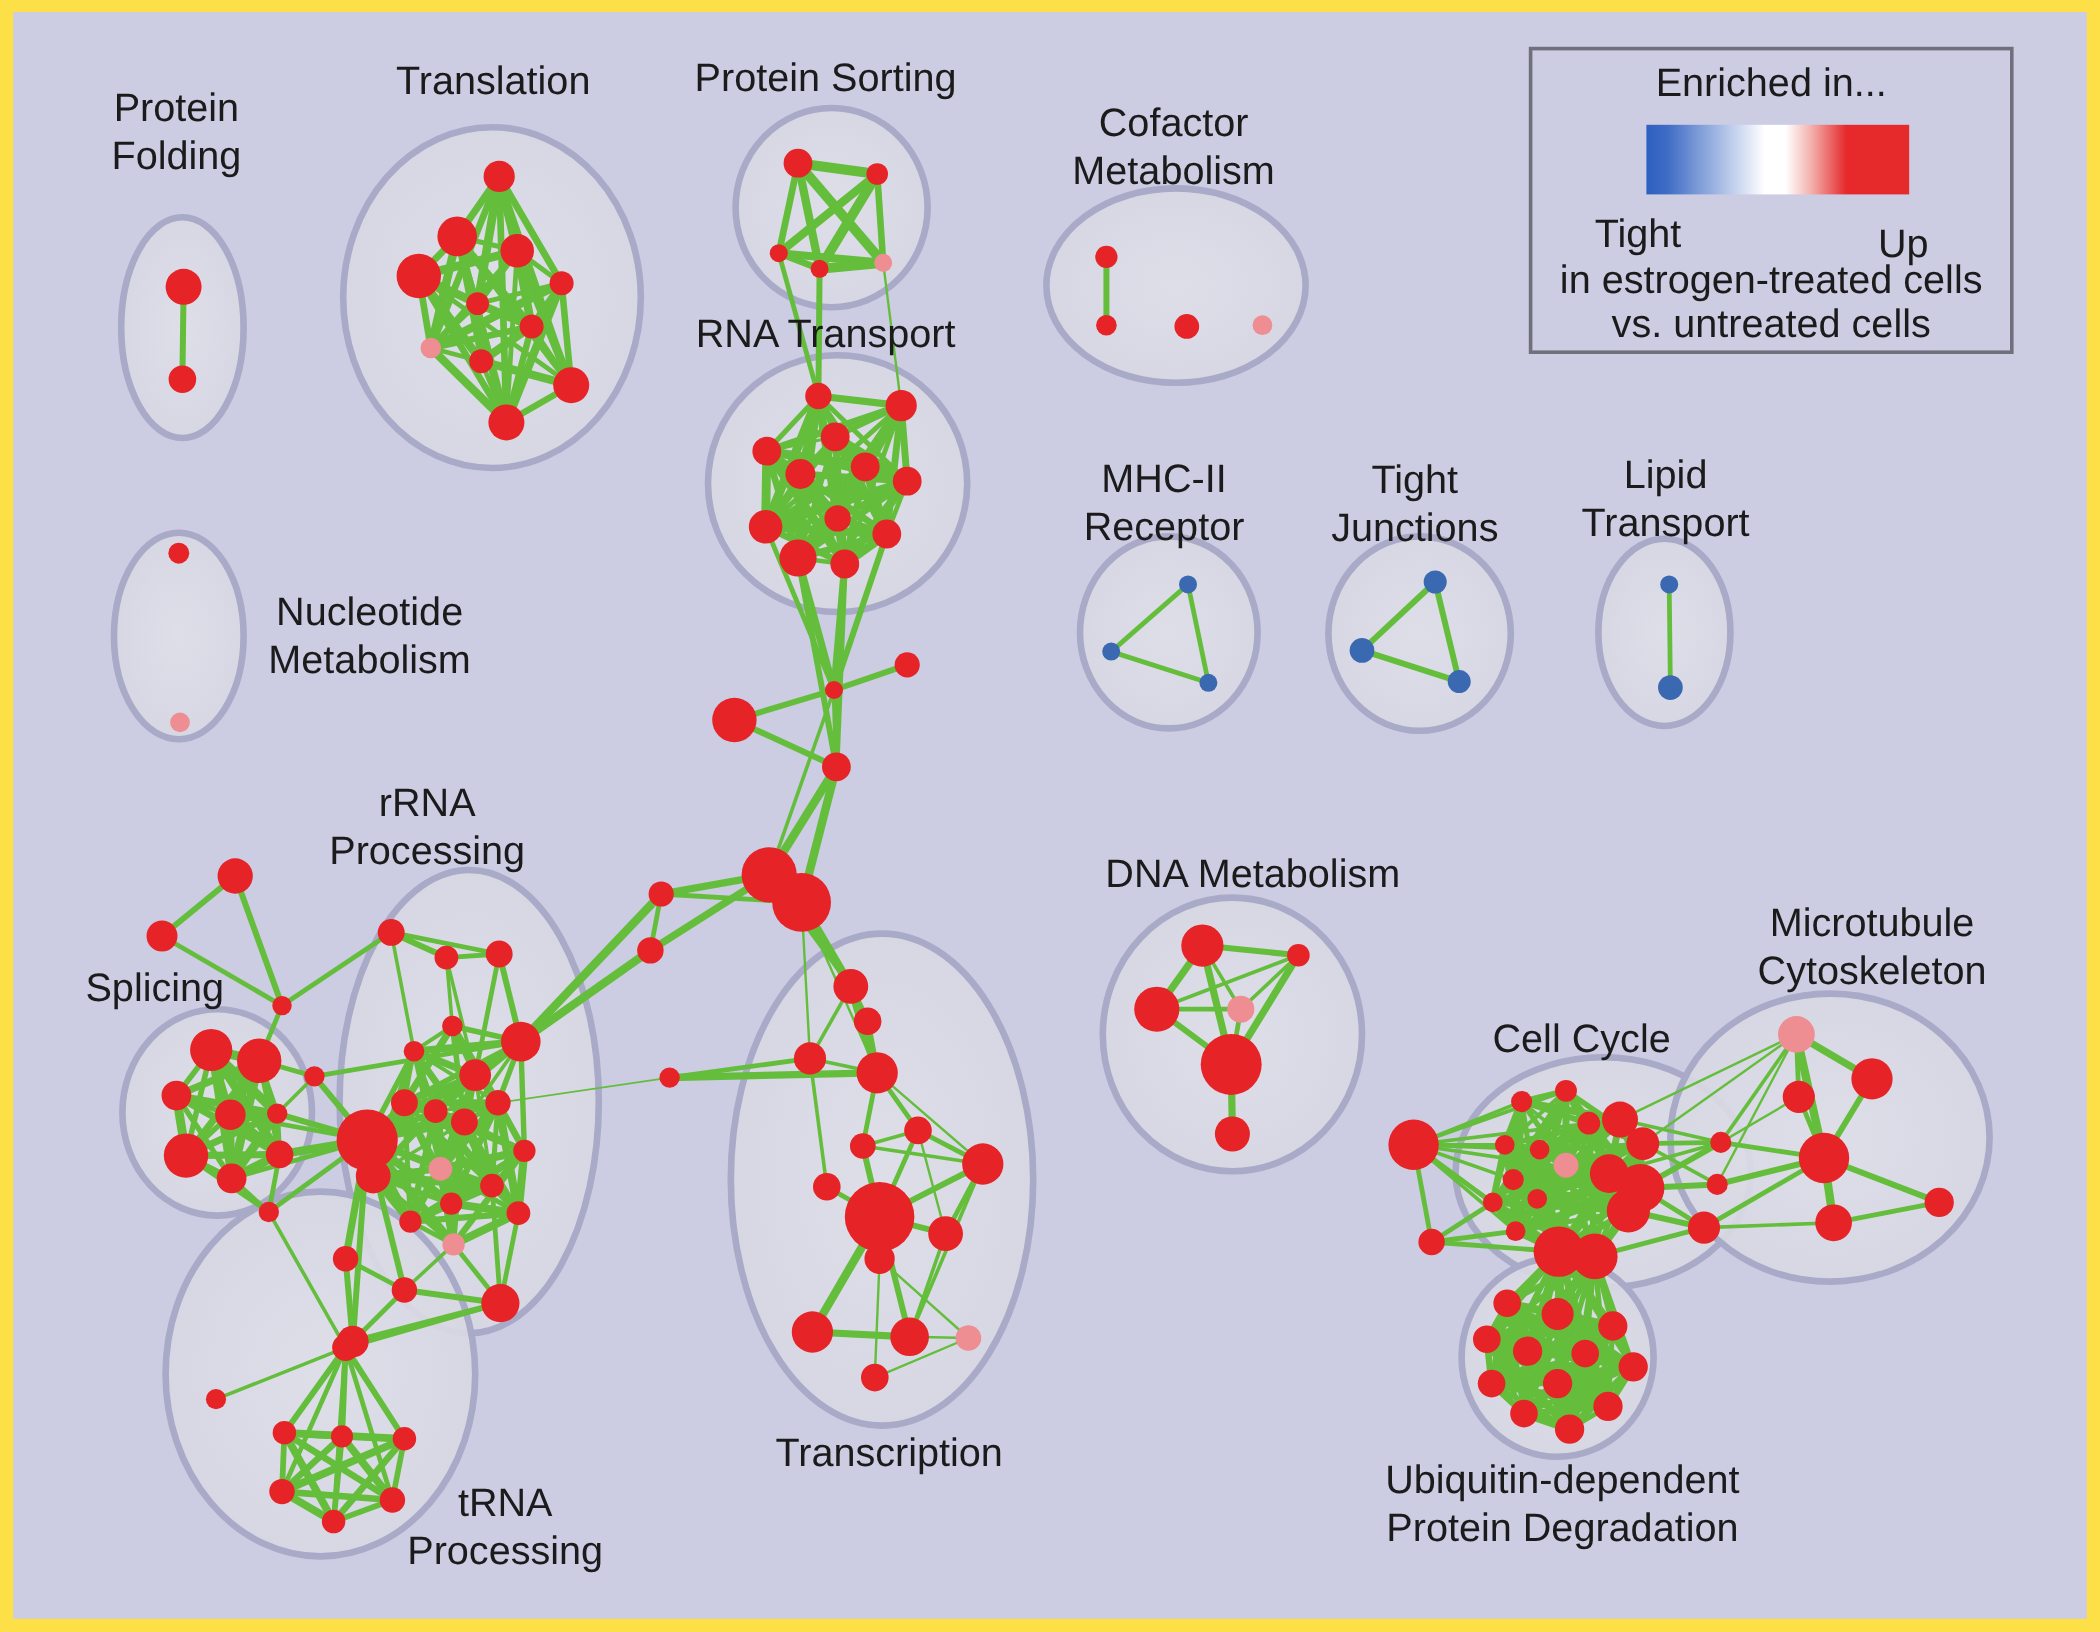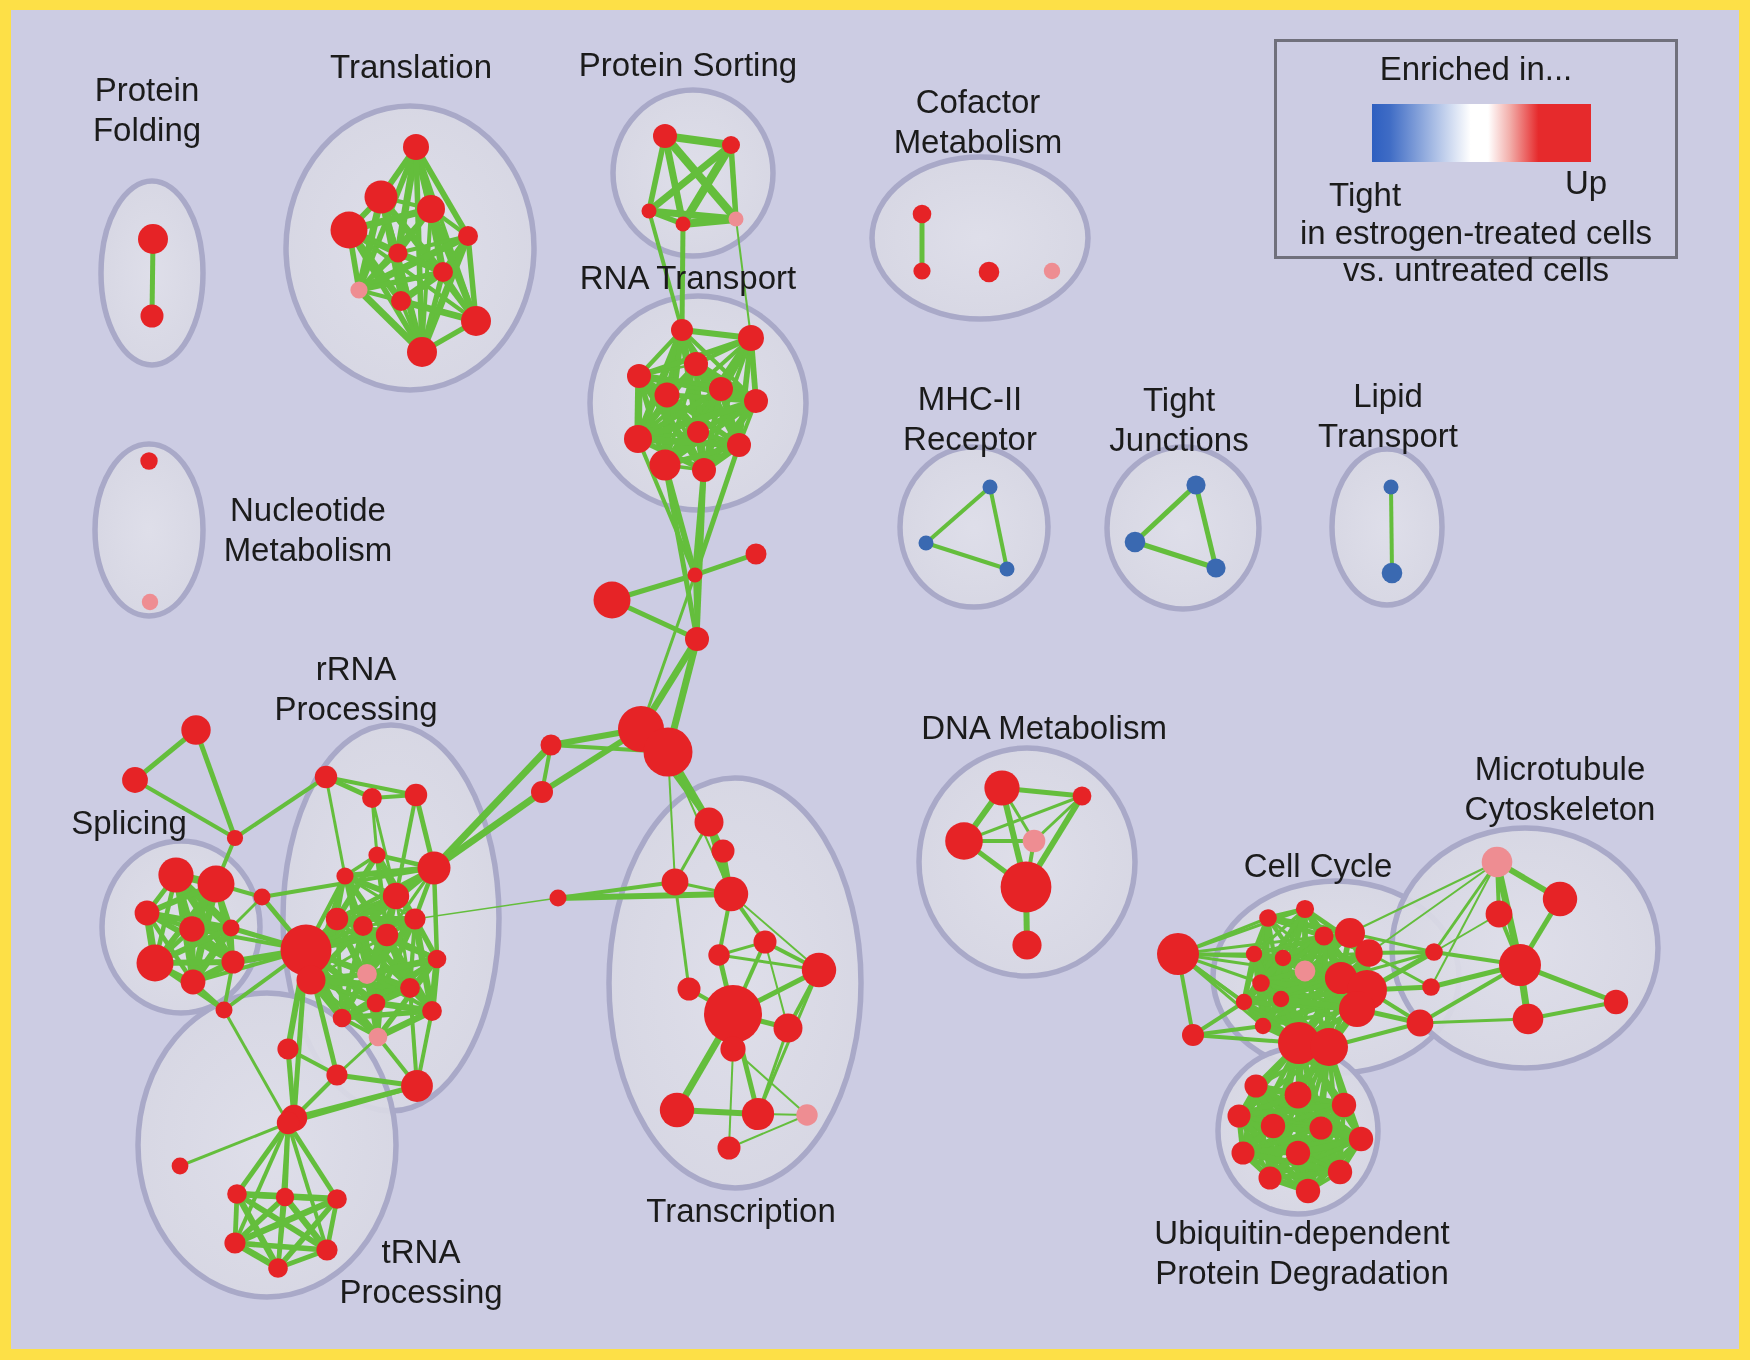--- a/index.html
+++ b/index.html
@@ -847,21 +847,21 @@
         <text x="129" y="834"><tspan x="129" dy="0">Splicing</tspan></text>
         <text x="356" y="680"><tspan x="356" dy="0">rRNA</tspan><tspan x="356" dy="40">Processing</tspan></text>
         <text x="421" y="1263"><tspan x="421" dy="0">tRNA</tspan><tspan x="421" dy="40">Processing</tspan></text>
         <text x="741" y="1222"><tspan x="741" dy="0">Transcription</tspan></text>
         <text x="1044" y="739"><tspan x="1044" dy="0">DNA Metabolism</tspan></text>
         <text x="1318" y="877"><tspan x="1318" dy="0">Cell Cycle</tspan></text>
         <text x="1560" y="780"><tspan x="1560" dy="0">Microtubule</tspan><tspan x="1560" dy="40">Cytoskeleton</tspan></text>
         <text x="1302" y="1244"><tspan x="1302" dy="0">Ubiquitin-dependent</tspan><tspan x="1302" dy="40">Protein Degradation</tspan></text>
       </g>
     </svg>
-  <div id="legend" style="left: 1274px; top: 39px; width: 404px; height: 220px; border-color: rgb(112, 112, 124);">
+  <div id="legend" style="left: 1274px; top: 39px; width: 404px; height: 256px; border-color: rgb(112, 112, 124);">
     <div class="legend-title" style="top: 8px;">Enriched in...</div>
     <div class="legend-bar" style="left: 95px; top: 62px; width: 219px; height: 58px; background: linear-gradient(90deg, rgb(46, 95, 192) 0%, rgb(63, 108, 197) 8%, rgb(255, 255, 255) 45%, rgb(255, 255, 255) 53%, rgb(242, 174, 170) 63%, rgb(230, 42, 44) 76%, rgb(230, 42, 44) 100%);"></div>
     <span class="legend-down" style="left: 52px; top: 134px;">Tight</span>
-    <span class="legend-up" style="left: 288px; top: 122px;">Up</span>
+    <span class="legend-up" style="left: 288px; top: 142px;">Up</span>
     <div class="legend-desc legend-desc1" style="top: 172px;">in estrogen-treated cells</div>
     <div class="legend-desc legend-desc2" style="top: 209px;">vs. untreated cells</div>
   </div>
 </div>
 
 </body></html>

